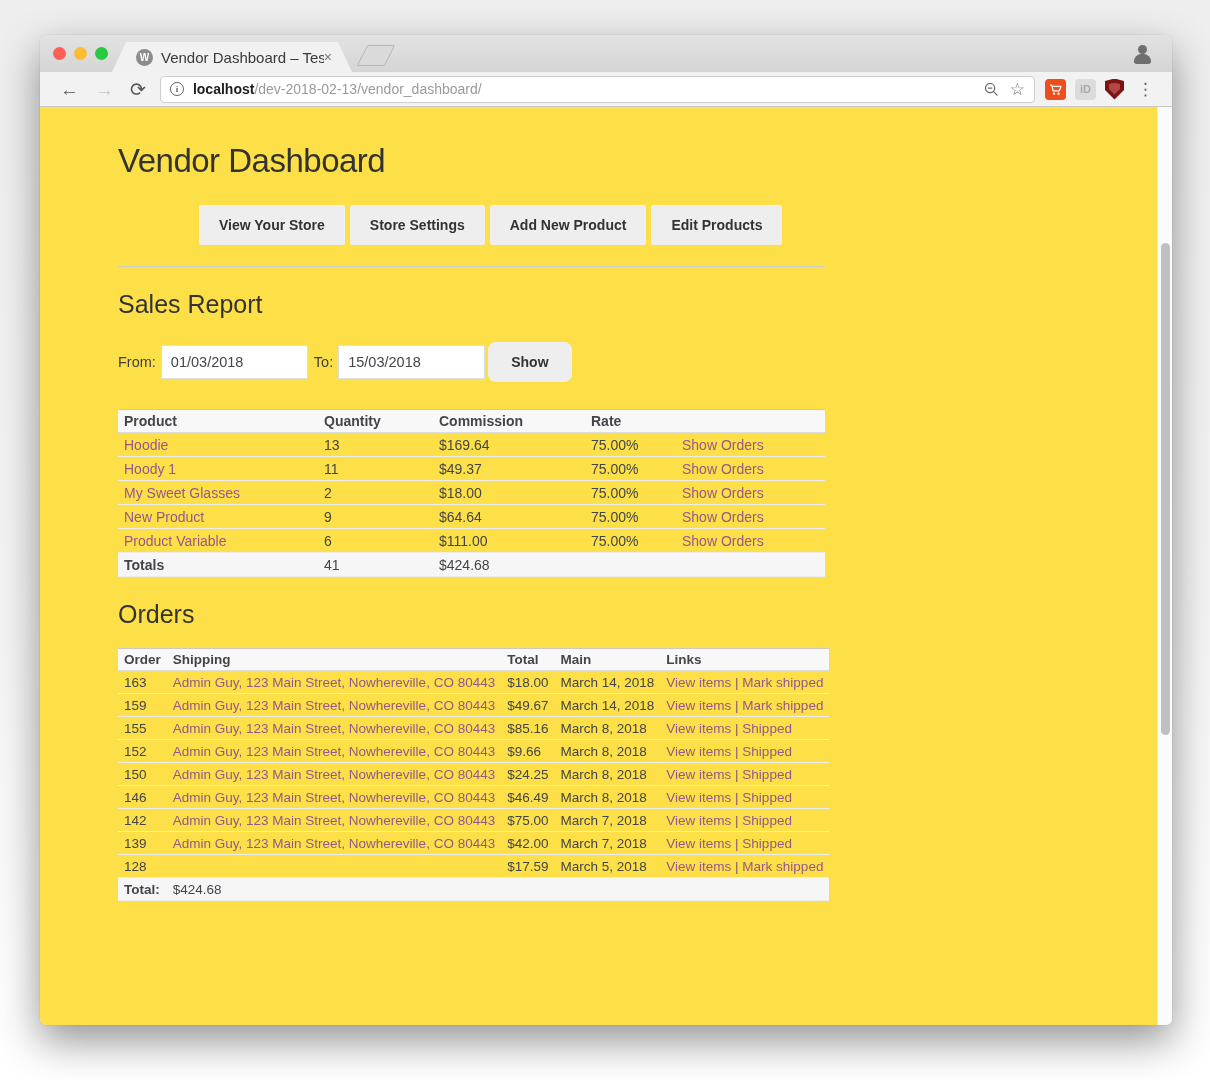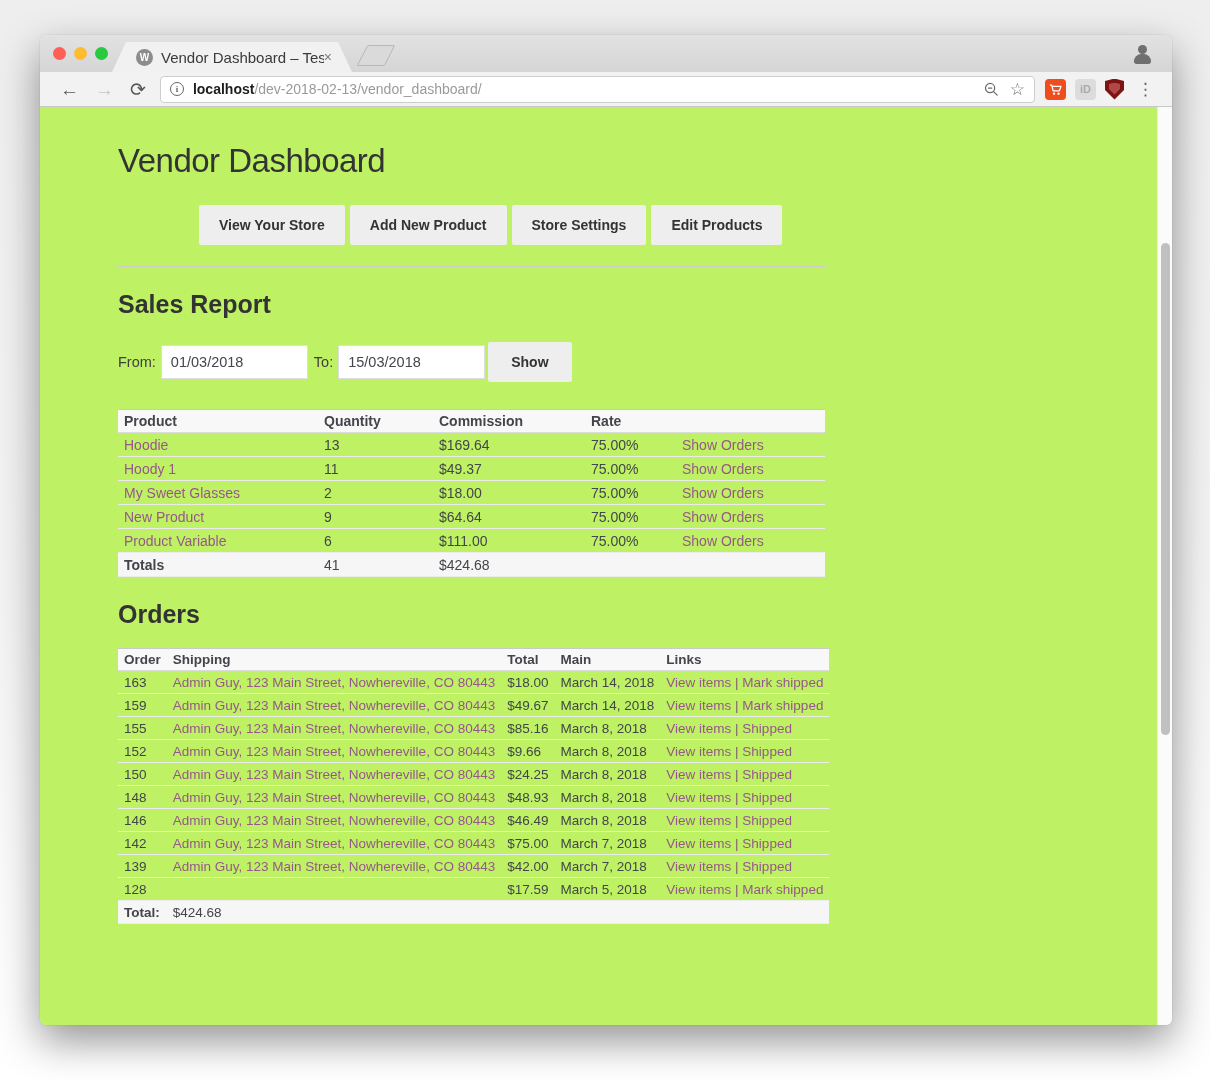--- a/index.html
+++ b/index.html
@@ -55,32 +55,32 @@
   .urlbar .right { display:flex; align-items:center; gap:10px; }
   .star { font-size:17px; color:#6e6e6e; line-height:1; }
   .ext { display:flex; align-items:center; gap:9px; padding-right:2px; }
   .extcart { width:21px; height:21px; background:#ee4d1e; border-radius:4px; display:flex; align-items:center; justify-content:center; }
   .extid { width:21px; height:21px; background:#dcdcdc; border-radius:4px; color:#a9a9a9; font-weight:700; font-size:11px; display:flex; align-items:center; justify-content:center; }
   .shield { width:19px; height:21px; background:#7e1313; clip-path:polygon(50% 0,100% 12%,100% 55%,50% 100%,0 55%,0 12%); position:relative; }
   .shield::after { content:""; position:absolute; left:4px; top:4px; width:11px; height:12px;
     background:#b04848; clip-path:polygon(50% 0,100% 12%,100% 55%,50% 100%,0 55%,0 12%); }
   .menudots { font-size:17px; color:#5f6368; padding:0 4px; }
   
-  .content { position:relative; height:918px; background:#bef264; overflow:hidden; }
+  .content { position:relative; height:918px; background:#fde047; overflow:hidden; }
   .page { width:707px; margin-left:78px; color:#43454b; }
   h1 { margin-top:35px; font-size:33px; font-weight:400; color:#333; letter-spacing:-.5px; }
   .btnrow { margin:25px 0 0 81px; display:flex; gap:5px; }
   .btn { background:#eee; color:#333; font-weight:700; font-size:14px; padding:12px 20px; border-radius:2px; cursor:pointer; }
   hr.div { border:none; border-top:1px solid #ccc; margin-top:21px; }
-  h2 { font-size:25px; font-weight:700; color:#333; margin-top:23px; }
+  h2 { font-size:25px; font-weight:400; color:#333; margin-top:23px; }
   .daterow { margin-top:23px; display:flex; align-items:center; font-size:14.5px; color:#404040; }
   .daterow label { margin-right:5px; }
   .dateinput { width:147px; height:29px; border:1px solid #ddd; padding:16px 9px; font:14.5px "Liberation Sans",sans-serif; color:#43454b; }
   .daterow .to { margin-left:6px; }
-  .showbtn { background:#eee; border:none; color:#333; font-weight:700; font-size:14px; padding:12px 23px; margin-left:3px; border-radius:2px; cursor:pointer; }
+  .showbtn { background:#eee; border:none; color:#333; font-weight:700; font-size:14px; padding:12px 23px; margin-left:3px; border-radius:8px; cursor:pointer; }
   table { border-collapse:collapse; width:707px; }
   table.sales { margin-top:27px; font-size:14px; border-top:1px solid #c9c9c9; }
   table.orders { margin-top:19px; font-size:13.5px; border-top:1px solid #c9c9c9; }
   th { text-align:left; background:#f8f8f8; color:#43454b; font-weight:700; padding:3px 6px; border-bottom:1px solid #dcdcdc; white-space:nowrap; }
   td { padding:3.5px 6px; border-bottom:1px solid #ececec; color:#43454b; white-space:nowrap; }
   a { color:#96588a; text-decoration:none; cursor:pointer; }
   .sep { color:#83586f; }
   tr.totalrow td { background:#f6f6f6; }
   .bold { font-weight:700; }
   
@@ -142,22 +142,22 @@
       <div class="menudots">⋮</div>
     </div>
   </div>
 
   <div class="content">
     <div class="page">
       <h1>Vendor Dashboard</h1>
 
       <div class="btnrow">
         <div class="btn">View Your Store</div>
+        <div class="btn">Store Settings</div>
         <div class="btn">Add New Product</div>
-        <div class="btn">Store Settings</div>
         <div class="btn">Edit Products</div>
       </div>
 
       <hr class="div">
 
       <h2>Sales Report</h2>
 
       <div class="daterow">
         <label>From:</label>
         <input class="dateinput" value="01/03/2018" style="">
@@ -278,27 +278,20 @@
             <td><a>View items</a> <span class="sep">|</span> <a>Shipped</a></td>
           </tr>
           <tr>
             <td>150</td>
             <td><a>Admin Guy, 123 Main Street, Nowhereville, CO 80443</a></td>
             <td>$24.25</td>
             <td>March 8, 2018</td>
             <td><a>View items</a> <span class="sep">|</span> <a>Shipped</a></td>
           </tr>
           <tr>
-            <td>148</td>
-            <td><a>Admin Guy, 123 Main Street, Nowhereville, CO 80443</a></td>
-            <td>$48.93</td>
-            <td>March 8, 2018</td>
-            <td><a>View items</a> <span class="sep">|</span> <a>Shipped</a></td>
-          </tr>
-          <tr>
             <td>146</td>
             <td><a>Admin Guy, 123 Main Street, Nowhereville, CO 80443</a></td>
             <td>$46.49</td>
             <td>March 8, 2018</td>
             <td><a>View items</a> <span class="sep">|</span> <a>Shipped</a></td>
           </tr>
           <tr>
             <td>142</td>
             <td><a>Admin Guy, 123 Main Street, Nowhereville, CO 80443</a></td>
             <td>$75.00</td>

